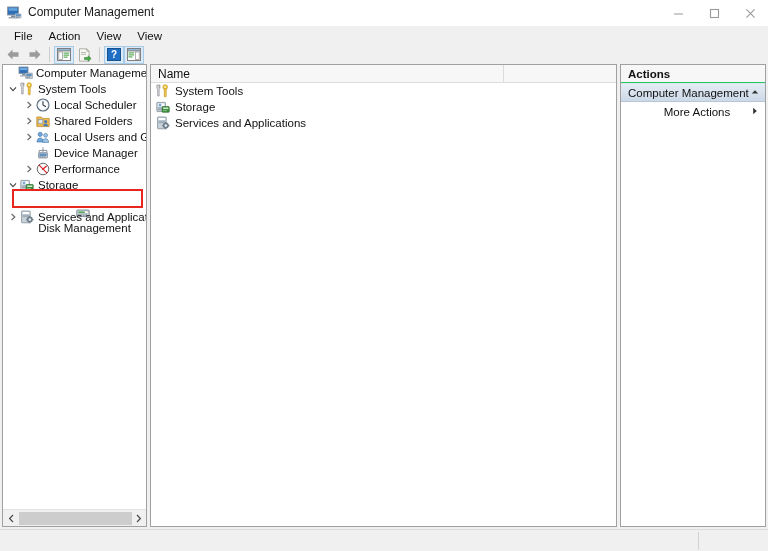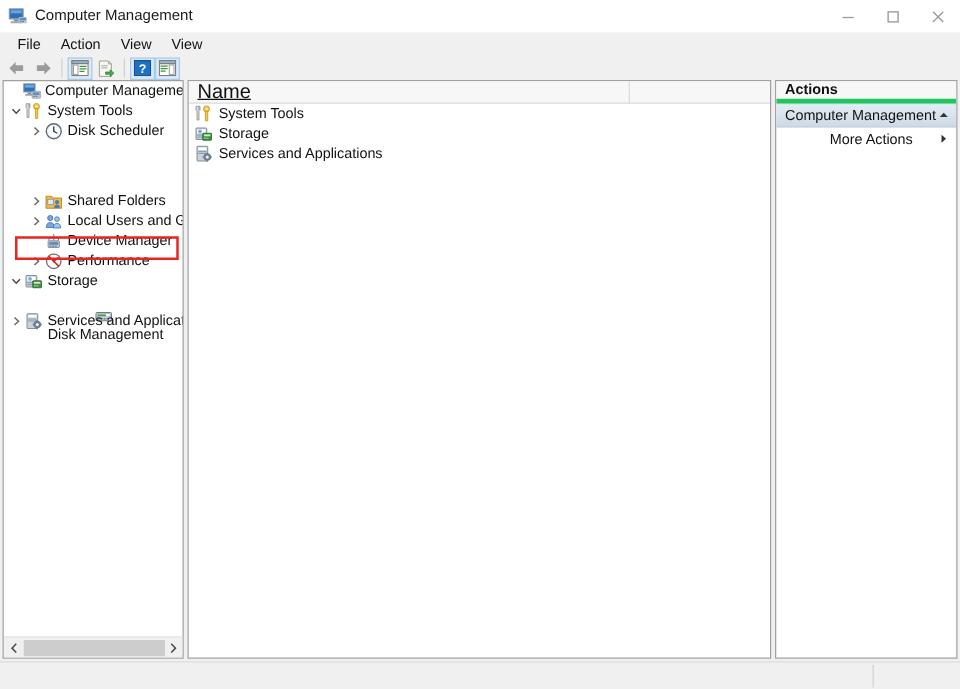--- a/index.html
+++ b/index.html
@@ -160,25 +160,24 @@
     overflow: hidden;
   }
   .list-header {
     height: 18px;
     background: #f7f7f7;
     border-bottom: 1px solid #dcdcdc;
     display: flex; align-items: center;
     position: relative;
   }
   .lh-cell {
-    font-size: 16px; color: #111;
+    font-size: 12px; color: #111;
     padding-left: 7px;
     line-height: 14px;
     white-space: nowrap;
-    text-decoration: underline;
   }
   .lh-div {
     position: absolute;
     left: 352px; top: 0;
     width: 1px; height: 18px;
     background: #dcdcdc;
   }
   .list-row {
     height: 16px;
     display: flex; align-items: center;
@@ -197,21 +196,21 @@
   .actions-panel {
     position: absolute; left: 620px; top: 64px;
     width: 146px; height: 463px;
     background: #ffffff;
     border: 1px solid #a0a0a0;
     overflow: hidden;
   }
   .actions-header {
     height: 18px;
     background: #f7f7f7;
-    border-bottom: 4px solid #22c55e;
+    border-bottom: 1px solid #22c55e;
     display: flex; align-items: center;
   }
   .ah-text {
     font-size: 11.5px; color: #111;
     font-weight: bold;
     padding-left: 7px;
     line-height: 14px;
   }
   .action-sel {
     height: 19px;
@@ -395,25 +394,25 @@
               <path d="M2.6 1 L5.8 4 L2.6 7" stroke="#6a6a6a" stroke-width="1.2" fill="none"></path>
             </svg>
         </div>
         <div class="tree-ico">
           <svg width="14" height="14" viewBox="0 0 14 14">
             <circle cx="7" cy="7" r="6" fill="#eef2f6" stroke="#5a6b7c" stroke-width="1.1"></circle>
             <circle cx="7" cy="7" r="4.3" fill="#ffffff"></circle>
             <path d="M7 3.6 L7 7 L9.5 8.4" stroke="#2b3b4b" stroke-width="1.1" fill="none" stroke-linecap="round"></path>
           </svg>
         </div>
-        <div class="tree-label">Disk Scheduler</div>
-      </div>
-
-
-      <div class="tree-row" style="padding-left:20px;margin-top:40px;">
+        <div class="tree-label">Local Scheduler</div>
+      </div>
+
+
+      <div class="tree-row" style="padding-left:20px;">
         <div class="tree-chev">
           <svg width="8" height="8" viewBox="0 0 8 8">
               <path d="M2.6 1 L5.8 4 L2.6 7" stroke="#6a6a6a" stroke-width="1.2" fill="none"></path>
             </svg>
         </div>
         <div class="tree-ico">
           <svg width="14" height="14" viewBox="0 0 14 14">
             <path d="M0.8 3 h4.6 l1.2 1.4 h6.6 v8.2 h-12.4 z" fill="#f0b94a" stroke="#b5842a" stroke-width="0.7"></path>
             <rect x="2.2" y="5.4" width="4.6" height="4.4" fill="#dfe7ef" stroke="#7d8c9b" stroke-width="0.6"></rect>
             <circle cx="9.6" cy="7.6" r="1.7" fill="#4a7fb5"></circle>

